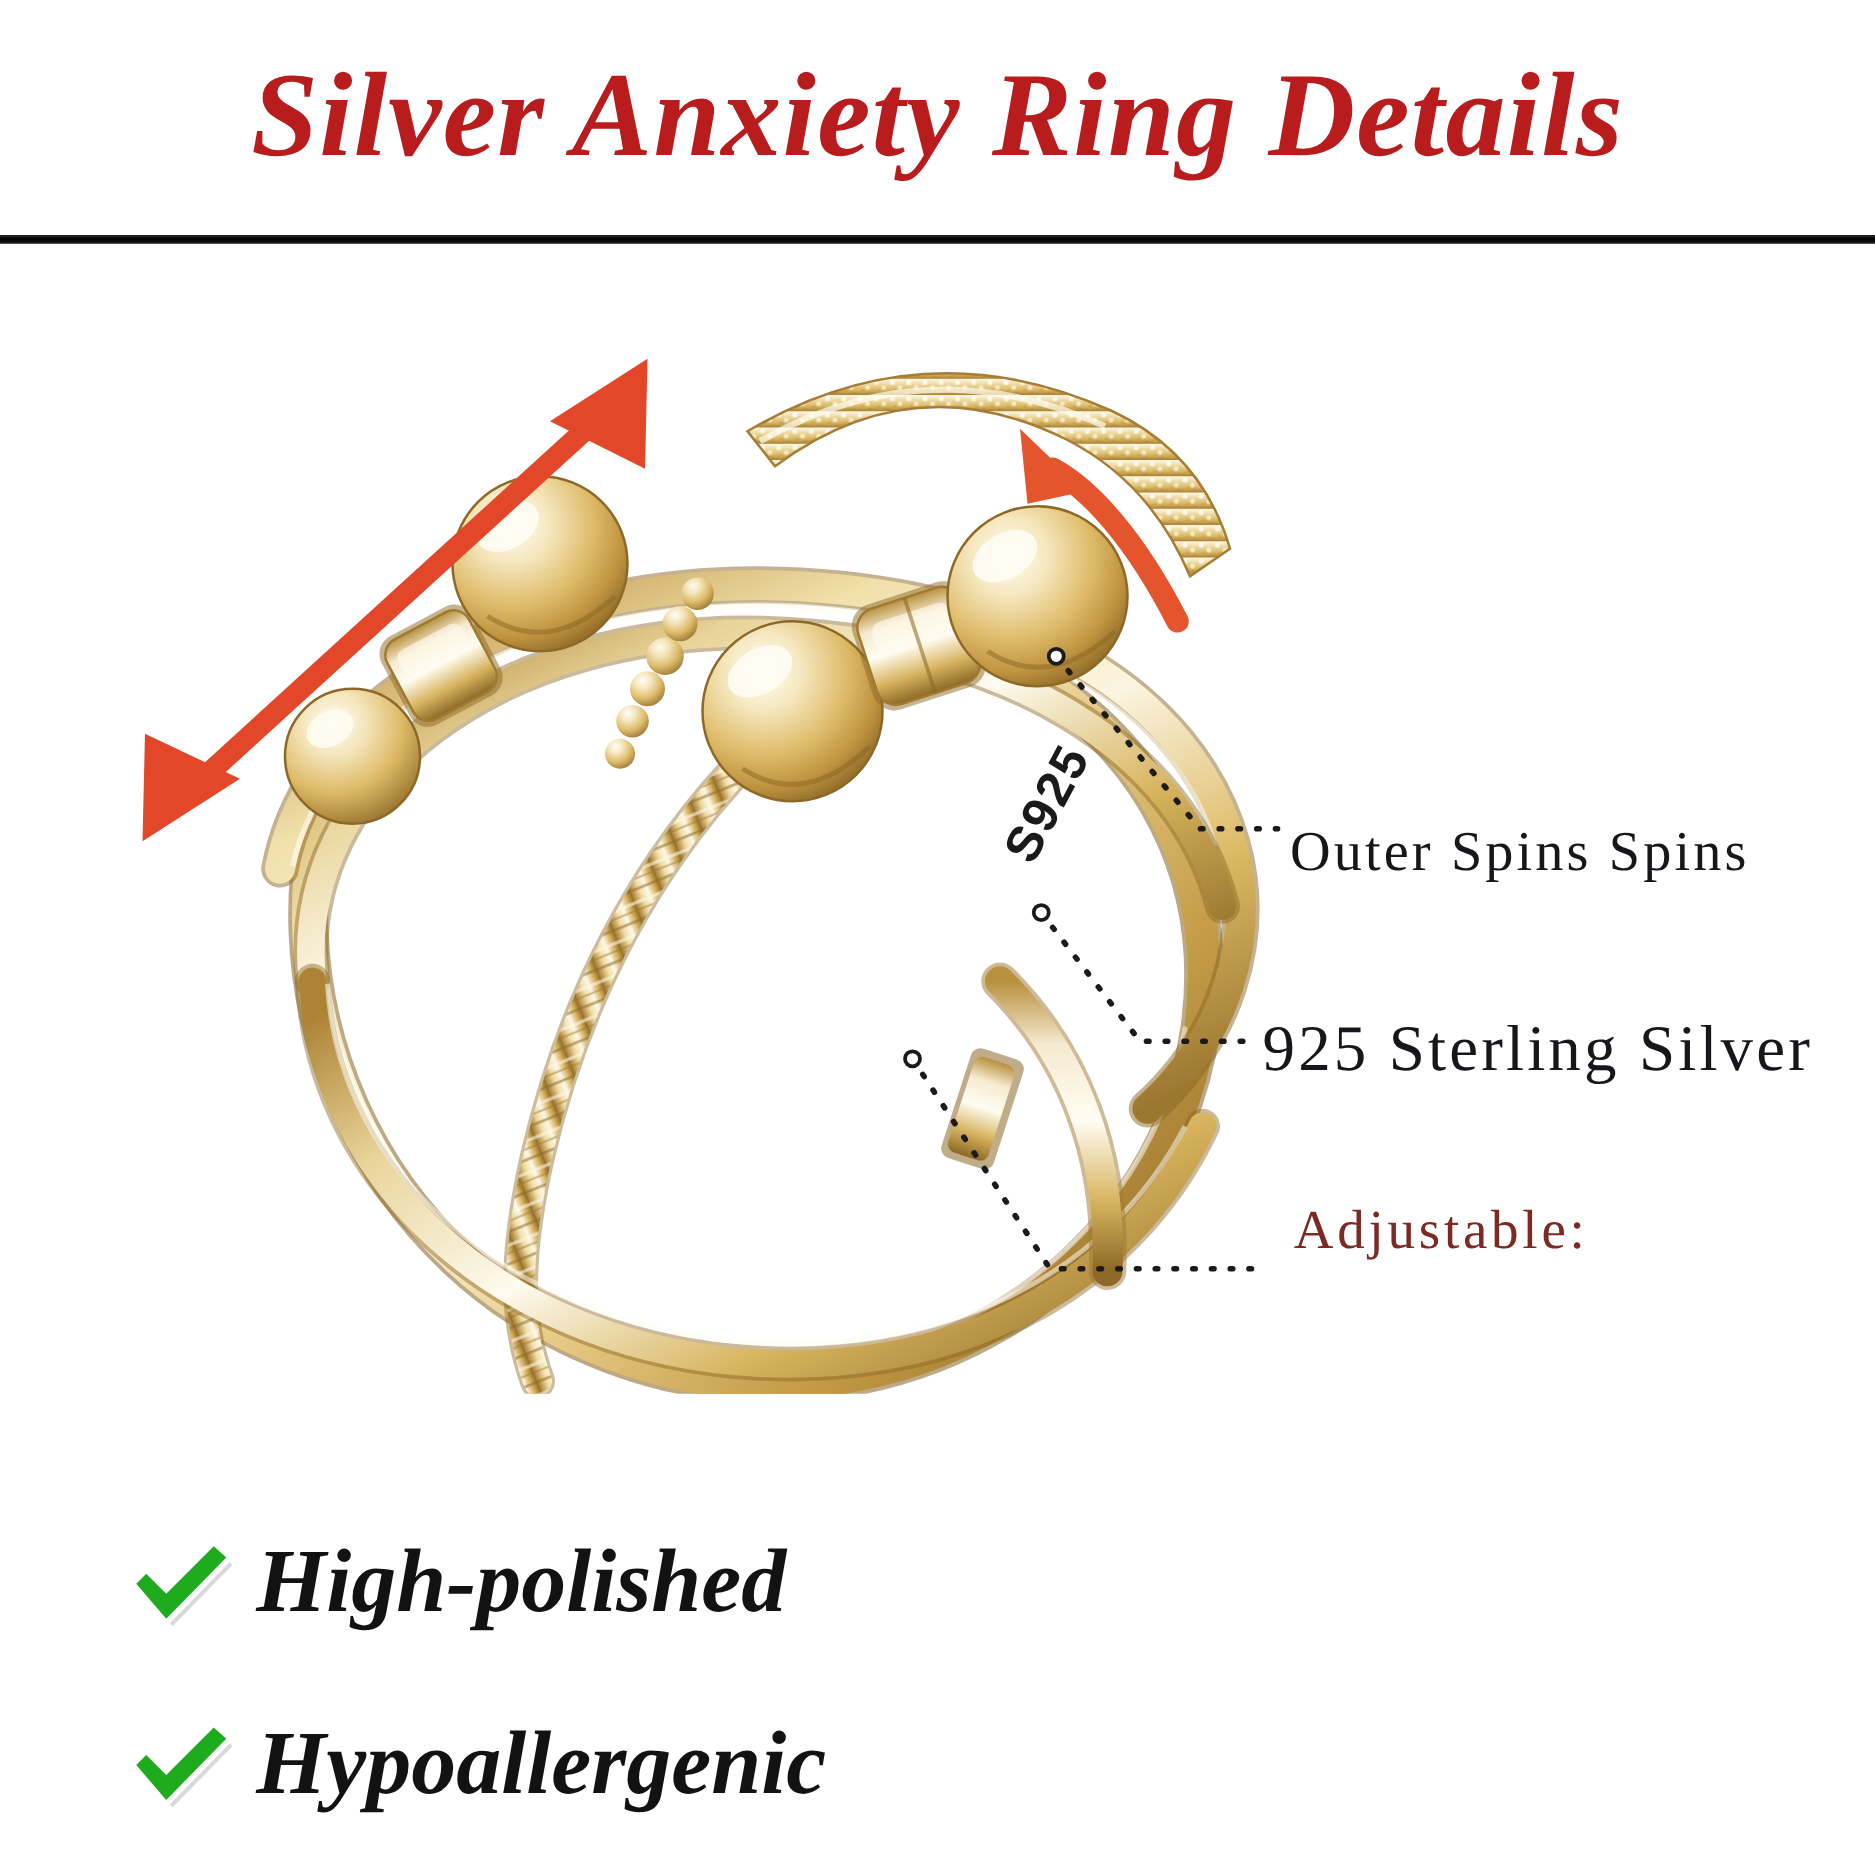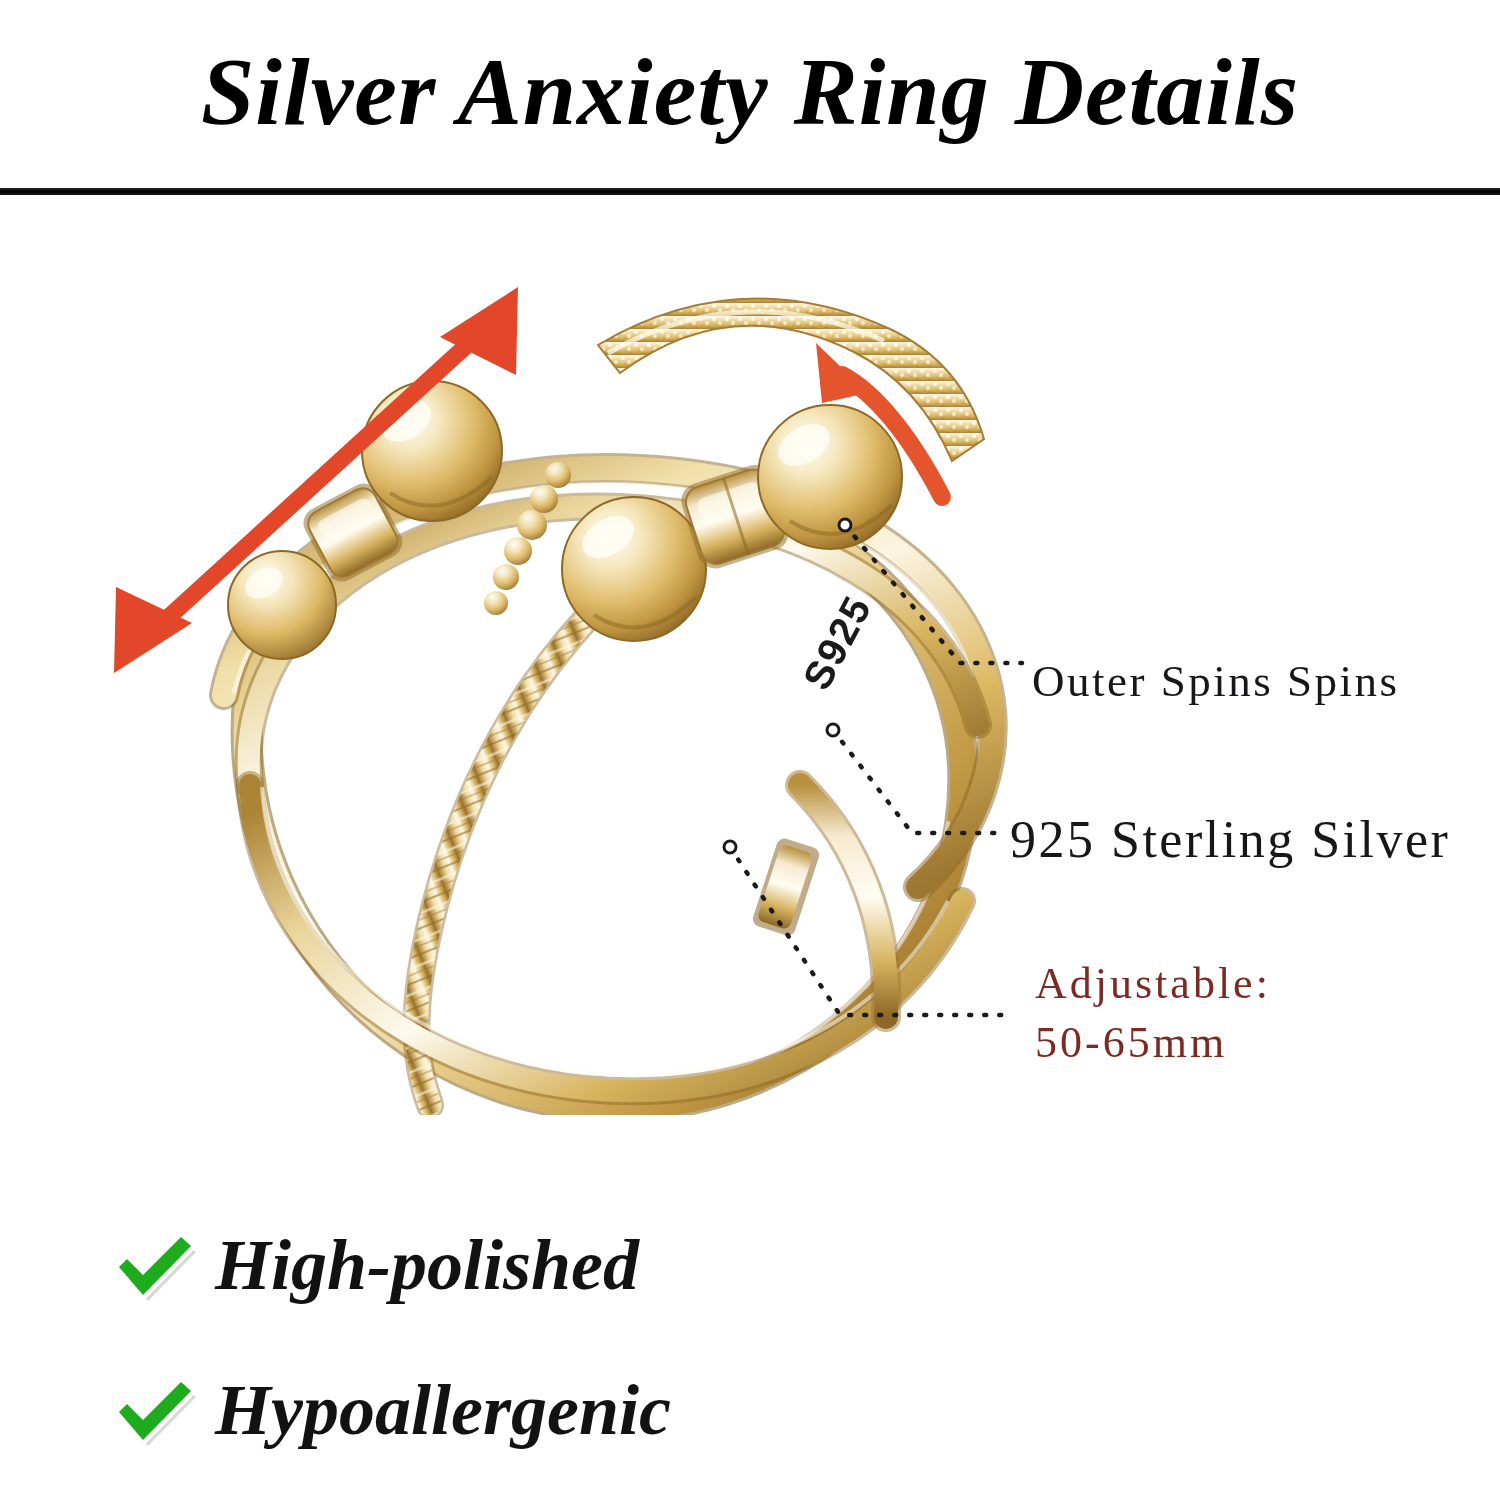--- a/index.html
+++ b/index.html
@@ -23,21 +23,21 @@
     position: absolute;
     left: 0;
     top: 42px;
     width: 1500px;
     text-align: center;
     font-family: "Liberation Serif", serif;
     font-style: italic;
     font-weight: 700;
     font-size: 96px;
     line-height: 1.05;
-    color: #000000;
+    color: #b91c1c;
     letter-spacing: 1px;
     white-space: nowrap;
   }
   #header-rule {
     position: absolute;
     left: 0;
     top: 188px;
     width: 1500px;
     height: 7px;
     background: linear-gradient(180deg,#2b2b2b 0%, #000000 45%, #1a1a1a 100%);
@@ -91,21 +91,21 @@
     font-size: 44px;
     line-height: 1.33;
     color: #7b2a24;
     letter-spacing: 3px;
     white-space: nowrap;
   }
 
   
   #features {
     position: absolute;
-    left: 10px;
+    left: 0;
     top: 1180px;
     width: 1220px;
     height: 320px;
   }
   .feature-row {
     position: absolute;
     left: 0;
     width: 1500px;
     height: 150px;
     display: flex;
@@ -363,21 +363,20 @@
       <circle cx="730" cy="622" r="6"></circle>
     </g>
   </svg>
 
   <div class="callout-label" id="callout-outer-band">Outer Spins Spins</div>
 
   <div class="callout-label" id="callout-sterling">925 Sterling Silver</div>
 
   <div id="callout-adjustable">
     <div>Adjustable:</div>
-    <div>50-65mm</div>
   </div>
 
   <div id="features">
 
     <div class="feature-row row-0">
       <div class="feature-item col-0">
         <svg class="check-icon" viewBox="0 0 96 96">
           <path d="M14 50 L22 42 L38 58 L76 20 L86 29 L38 78 Z" fill="#b9b9b9" opacity="0.55" transform="translate(5,6)"></path>
           <path d="M14 50 L22 42 L38 58 L76 20 L86 29 L38 78 Z" fill="#ffffff" stroke="#ffffff" stroke-width="9" stroke-linejoin="round"></path>
           <path d="M14 50 L22 42 L38 58 L76 20 L86 29 L38 78 Z" fill="#1eab1e"></path>

